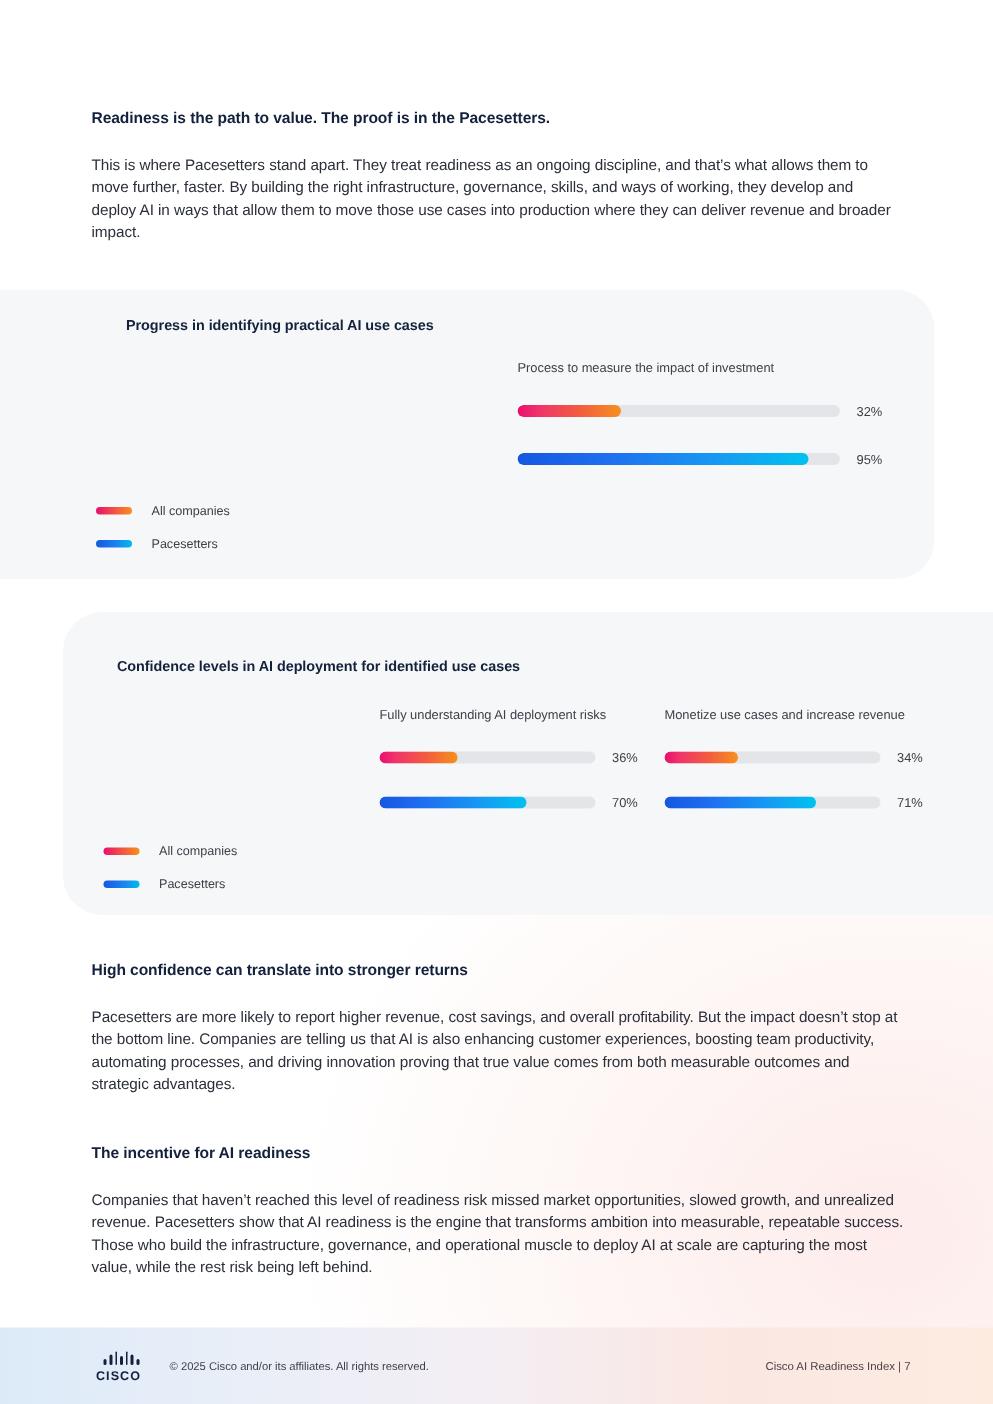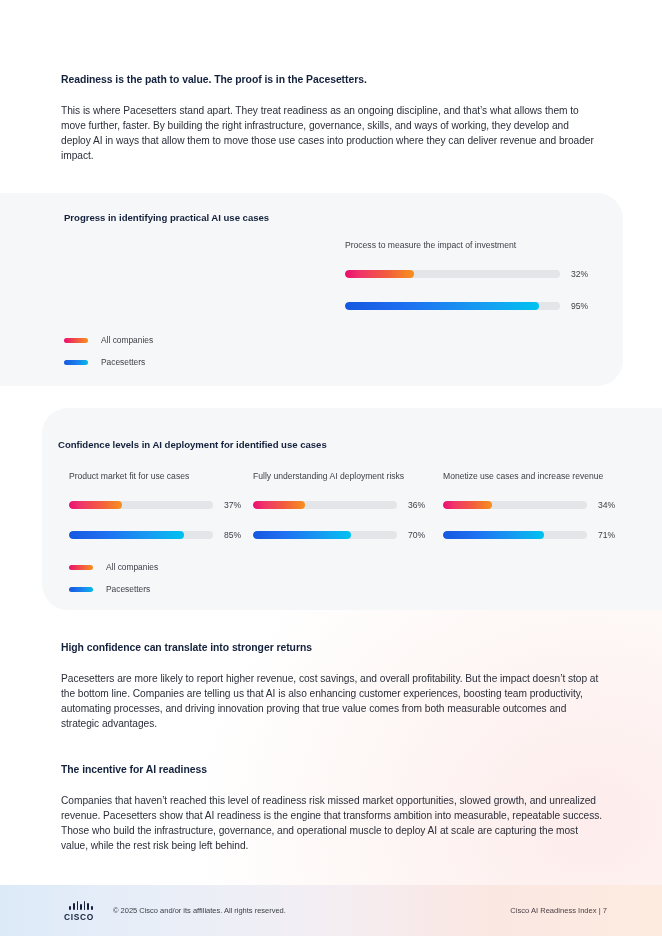--- a/index.html
+++ b/index.html
@@ -88,20 +88,21 @@
     height: 202px;
     border-radius: 26px 0 0 26px;
   }
 
   .card-title {
     position: absolute;
     font-size: 9.6px;
     font-weight: bold;
     color: #14213d;
     letter-spacing: -0.03px;
+    margin-left: 20px;
   }
 
   #card-progress .card-title   { left: 104px; top: 19px; }
   #card-confidence .card-title { left: 16px; top: 31px; }
 
   
   .bar-group { position: absolute; }
 
   .group-label {
     font-size: 8.6px;
@@ -275,35 +276,20 @@
       <div class="legend-item" style="margin-top:8px;">
         <span class="legend-swatch pace"></span>
         <span class="legend-label">Pacesetters</span>
       </div>
     </div>
   </div>
 
   <div class="card" id="card-confidence">
     <div class="card-title">Confidence levels in AI deployment for identified use cases</div>
 
-    <div class="bar-group" style="left:27px; top:63px; width:190px;">
-      <div class="group-label">Product market fit for use cases</div>
-      <div class="bar-row" style="margin-top:19px;">
-        <div class="track" style="width:144px;">
-          <div class="fill all" style="width:37%;"></div>
-        </div>
-        <span class="bar-value" style="margin-left:11px;">37%</span>
-      </div>
-      <div class="bar-row" style="margin-top:21px;">
-        <div class="track" style="width:144px;">
-          <div class="fill pace" style="width:80%;"></div>
-        </div>
-        <span class="bar-value" style="margin-left:11px;">85%</span>
-      </div>
-    </div>
 
     <div class="bar-group" style="left:211px; top:63px; width:190px;">
       <div class="group-label">Fully understanding AI deployment risks</div>
       <div class="bar-row" style="margin-top:19px;">
         <div class="track" style="width:144px;">
           <div class="fill all" style="width:36%;"></div>
         </div>
         <span class="bar-value" style="margin-left:11px;">36%</span>
       </div>
       <div class="bar-row" style="margin-top:21px;">

